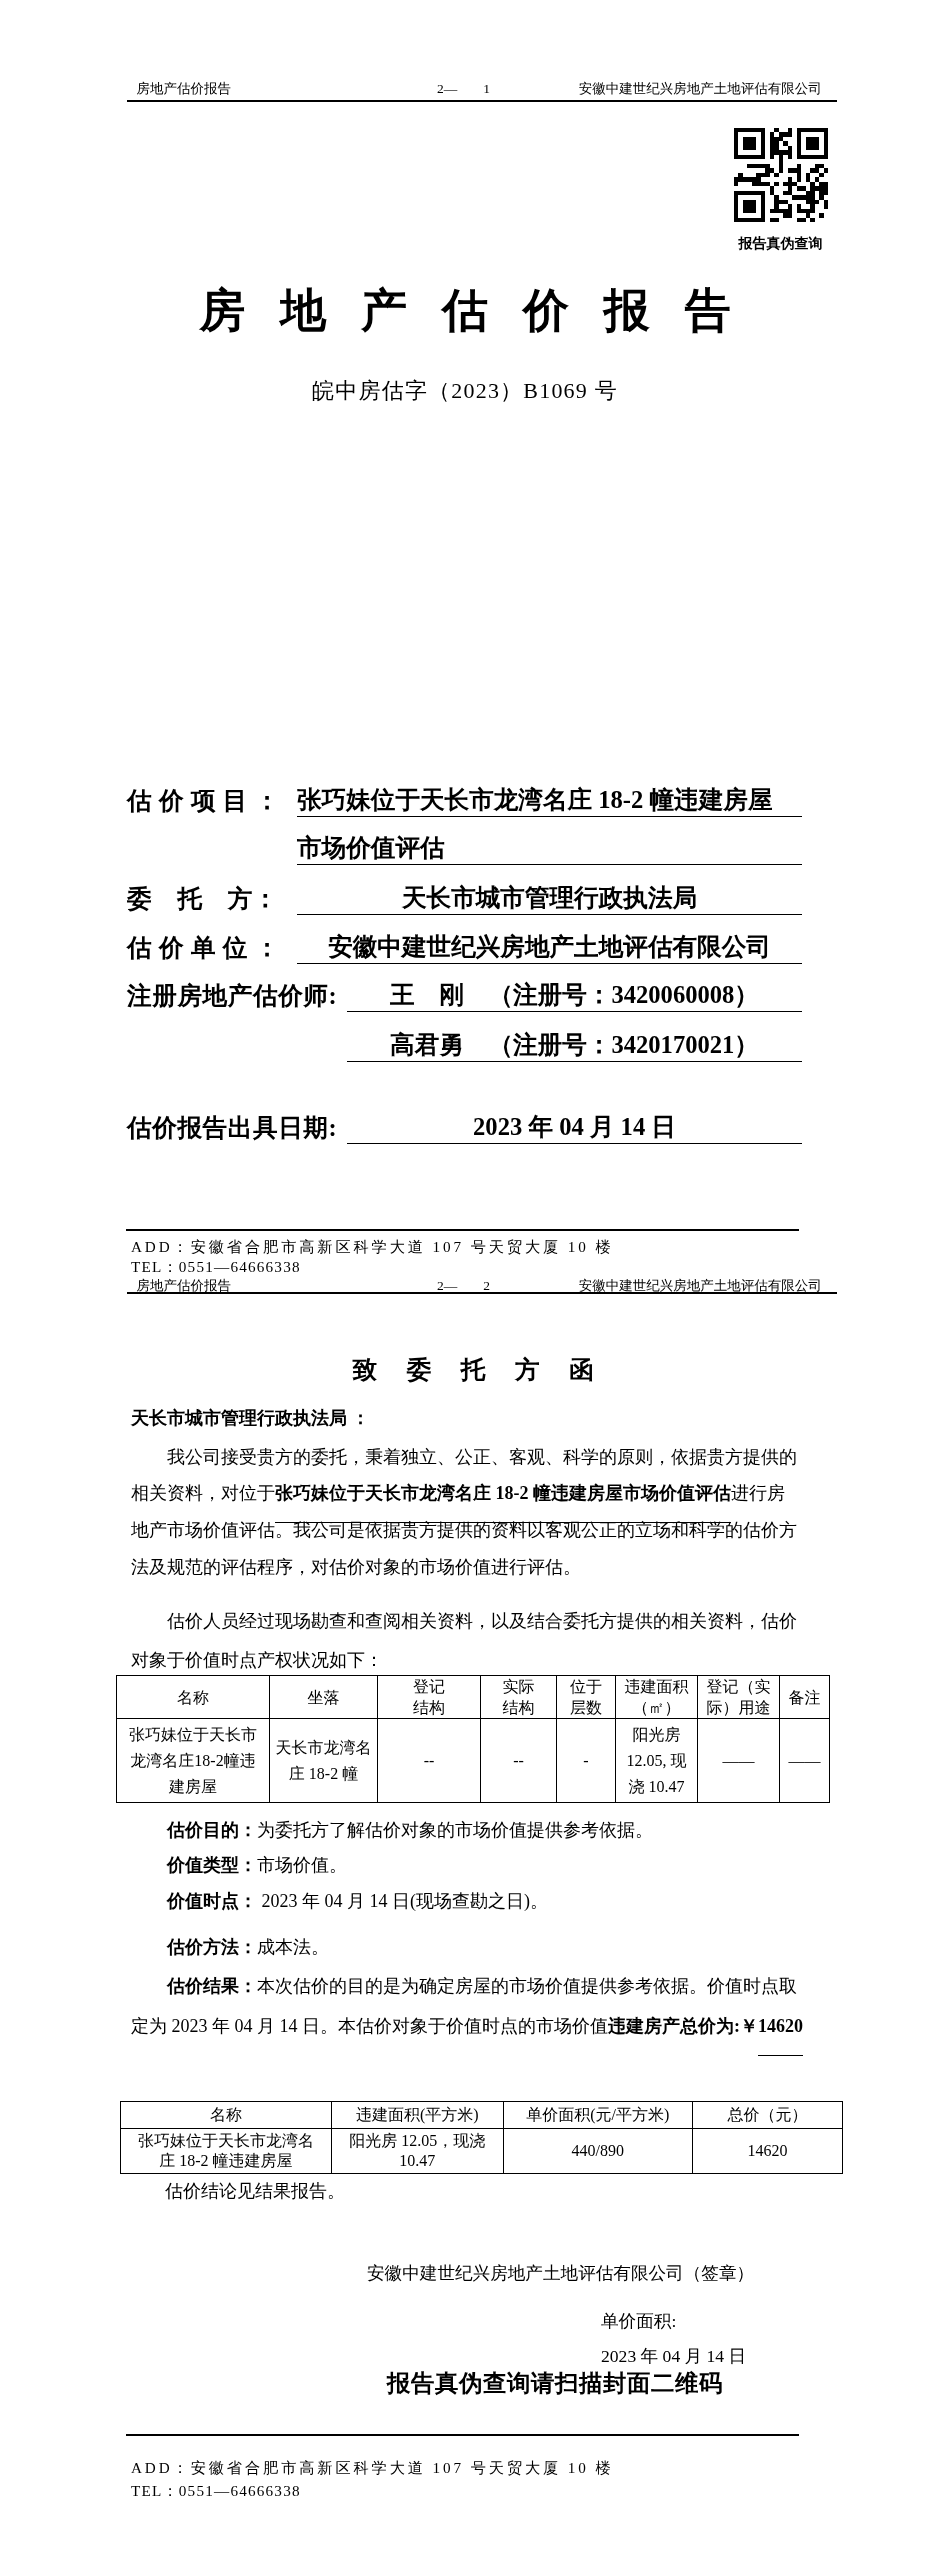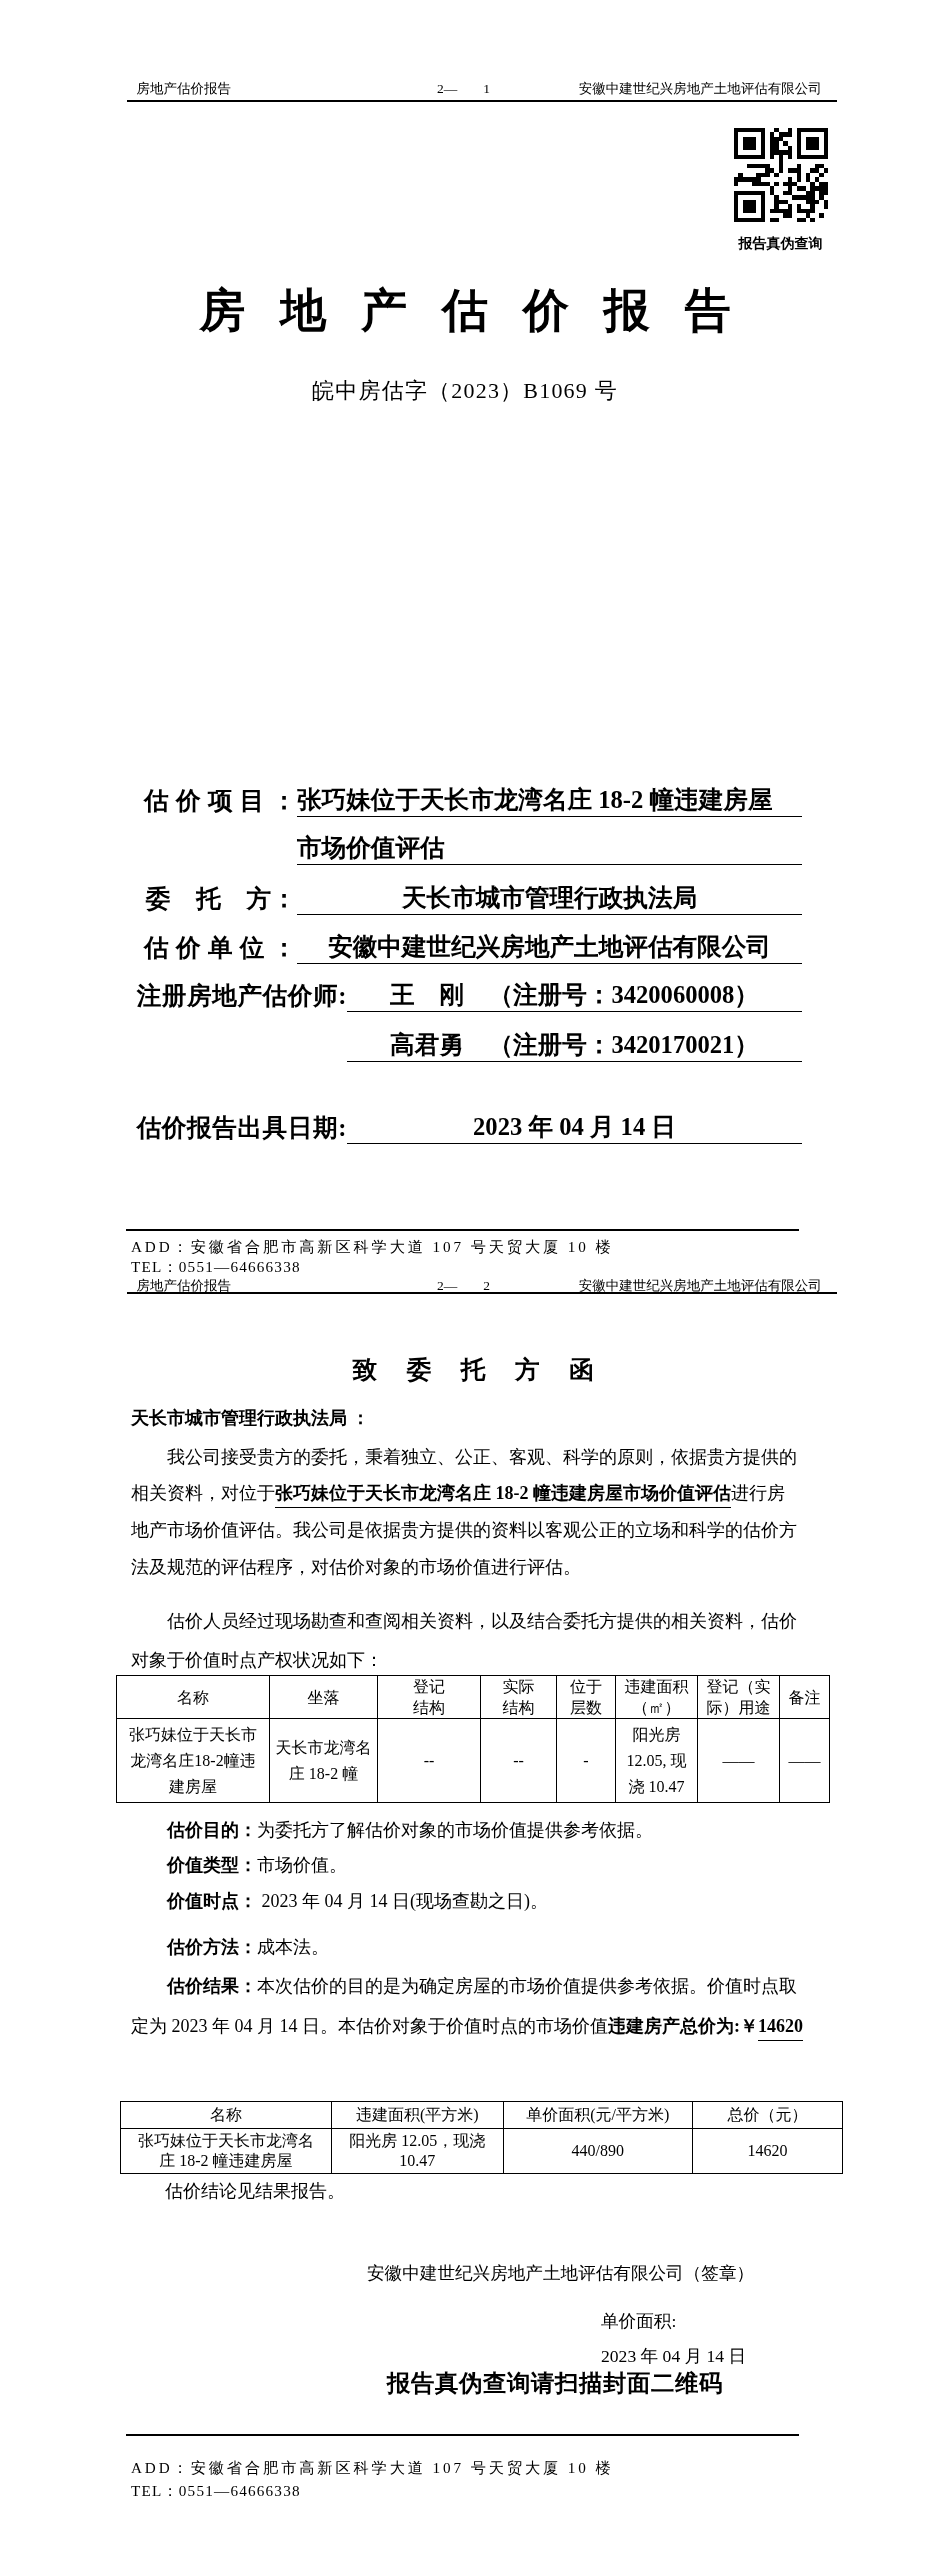--- a/index.html
+++ b/index.html
@@ -14,34 +14,34 @@
   .ph-l{position:absolute;left:9.4px;top:0;white-space:pre;}
   .ph-c{position:absolute;left:310px;top:0;display:flex;gap:26px;white-space:pre;}
   .ph-r{position:absolute;right:15.2px;top:0;white-space:pre;}
   
   .qrbox{position:absolute;left:734px;top:128px;width:94px;height:94px;}
   .qrcap{position:absolute;left:729px;top:235px;width:103px;text-align:center;font-size:14px;font-weight:bold;white-space:pre;}
   
   .ctitle{position:absolute;left:0;top:280px;width:100%;text-align:center;font-size:46px;font-weight:bold;letter-spacing:11.7px;padding-left:11.7px;box-sizing:border-box;white-space:pre;}
   .docno{position:absolute;left:0;top:376px;width:100%;text-align:center;font-size:22px;letter-spacing:1.2px;white-space:pre;}
   .frow{position:absolute;left:127px;width:675px;display:flex;align-items:flex-end;font-size:24.6px;font-weight:bold;line-height:24.6px;}
-  .frow .lab{white-space:pre;letter-spacing:0.6px;padding-bottom:3.5px;flex:none;text-align:right;}
+  .frow .lab{white-space:pre;letter-spacing:0.6px;padding-bottom:3.5px;flex:none;}
   .frow .val{flex:1;border-bottom:1.8px solid #000;padding-bottom:3.5px;white-space:pre;}
   .lwA{width:170px;} .lwB{width:220px;}
   .ta-l{text-align:left;} .ta-c{text-align:center;}
   
   .addr{position:absolute;left:131px;font-size:15.2px;letter-spacing:2.9px;white-space:pre;line-height:19px;}
   .tel{letter-spacing:1.2px;}
   
   .ltitle{position:absolute;left:0;top:1353px;width:100%;text-align:center;font-size:24.6px;font-weight:bold;letter-spacing:11.7px;padding-left:28px;box-sizing:border-box;white-space:pre;}
   .salut{position:absolute;left:131px;top:1406px;font-size:18px;font-weight:bold;white-space:pre;}
   .bline{position:absolute;left:131px;font-size:18px;line-height:23.4px;white-space:pre;}
   .ind{display:inline-block;width:36px;}
   .b{font-weight:bold;}
-  .emu{font-weight:bold;border-bottom:1.2px solid #000;padding-bottom:4px;}
+  .emu{font-weight:bold;border-bottom:1.2px solid #000;padding-bottom:19px;}
   
   table{border-collapse:collapse;table-layout:fixed;position:absolute;background:#fff;}
   td{border:1.2px solid #000;text-align:center;vertical-align:middle;white-space:pre-line;padding:0;}
   .t1{left:116px;top:1675px;width:713px;font-size:16px;border:1.8px solid #000;}
   .t1 thead td{line-height:21px;}
   .t1 thead tr{height:43px;}
   .t1 tbody td{line-height:26px;}
   .t1 tbody tr{height:84px;}
   .t2{left:120px;top:2101px;width:723px;font-size:16px;border:1.8px solid #000;}
   .t2 thead td{line-height:20px;border-bottom:1.8px solid #000;}

